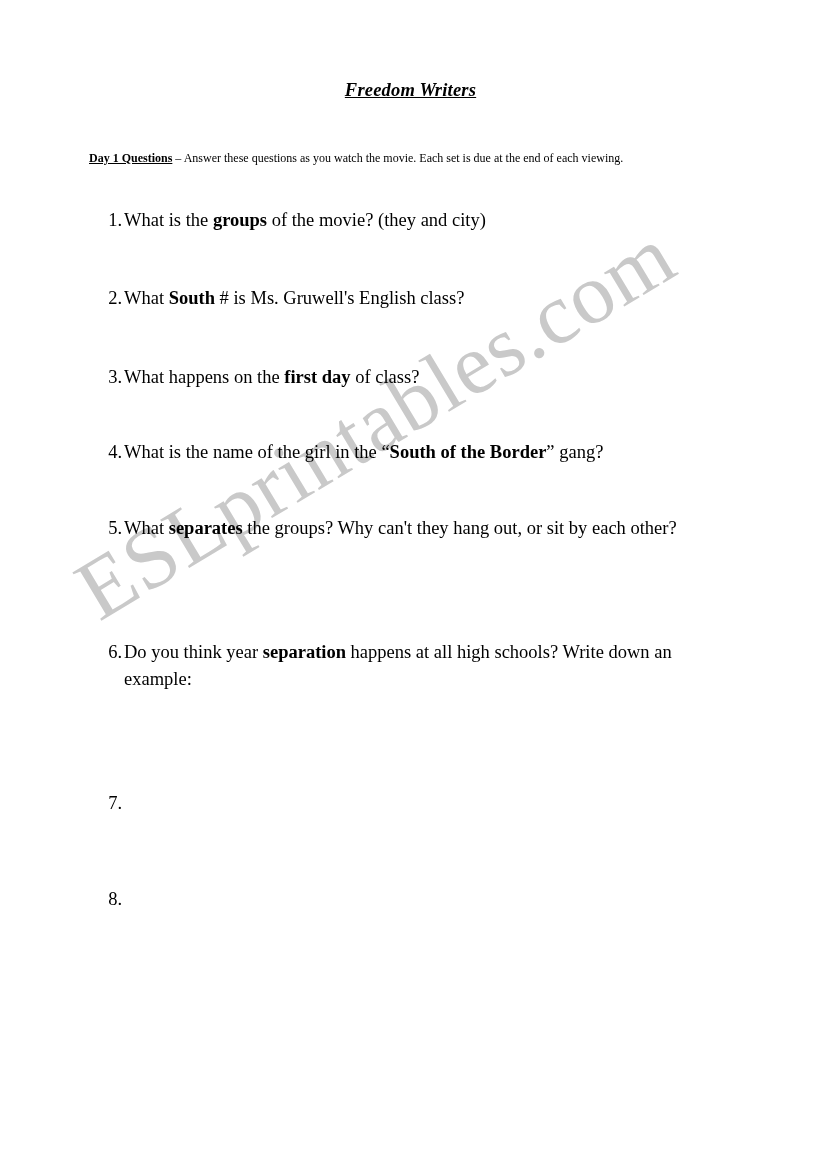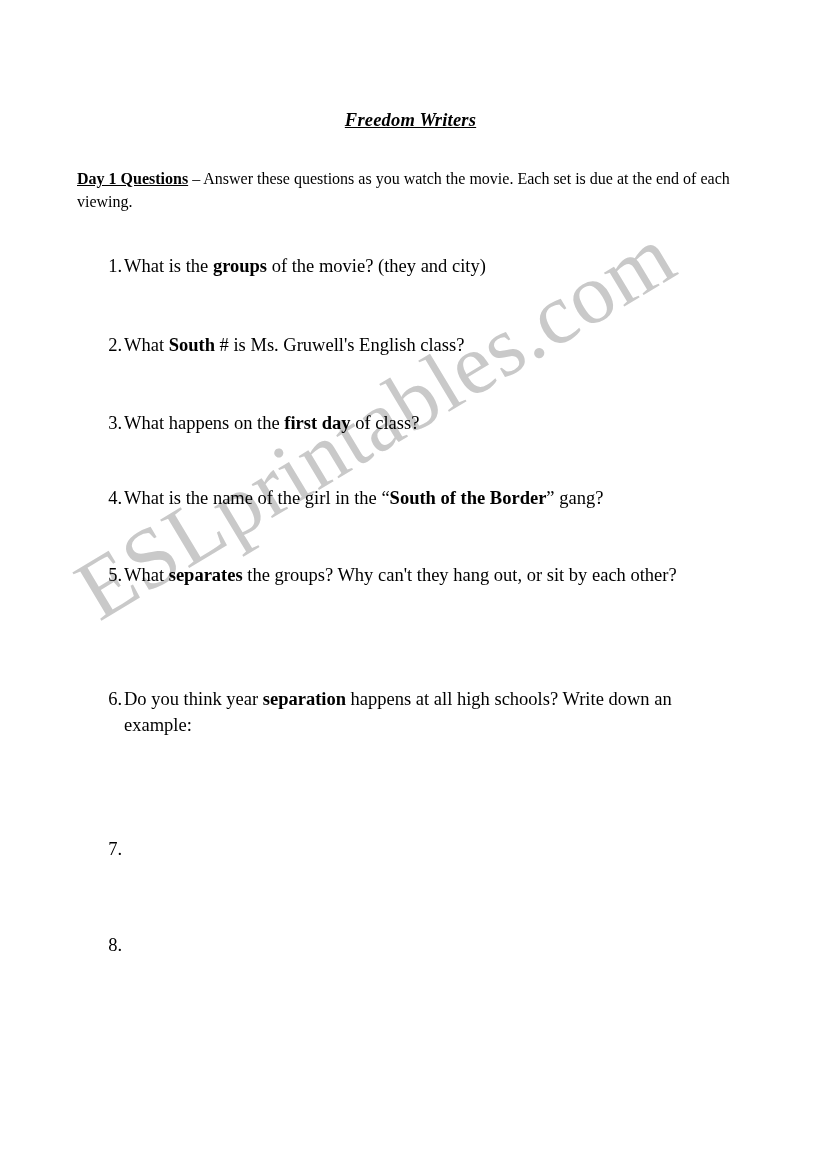--- a/index.html
+++ b/index.html
@@ -54,28 +54,28 @@
     padding: 0;
   }
 
   .doc-title {
     text-align: center;
     font-size: 18.5px;
     font-weight: bold;
     font-style: italic;
     text-decoration: underline;
     margin: 0;
-    padding-top: 110px;
+    padding-top: 80px;
     letter-spacing: 0.2px;
   }
 
   .intro {
-    margin: 4px;
+    margin: 16px;
     padding: 33px 73px 0 73px;
-    font-size: 16px;
+    font-size: 12px;
     line-height: 1.42;
     text-align: left;
   }
   .intro .day-label {
     font-weight: bold;
     text-decoration: underline;
   }
 
   ol.questions {
     margin: 0;

